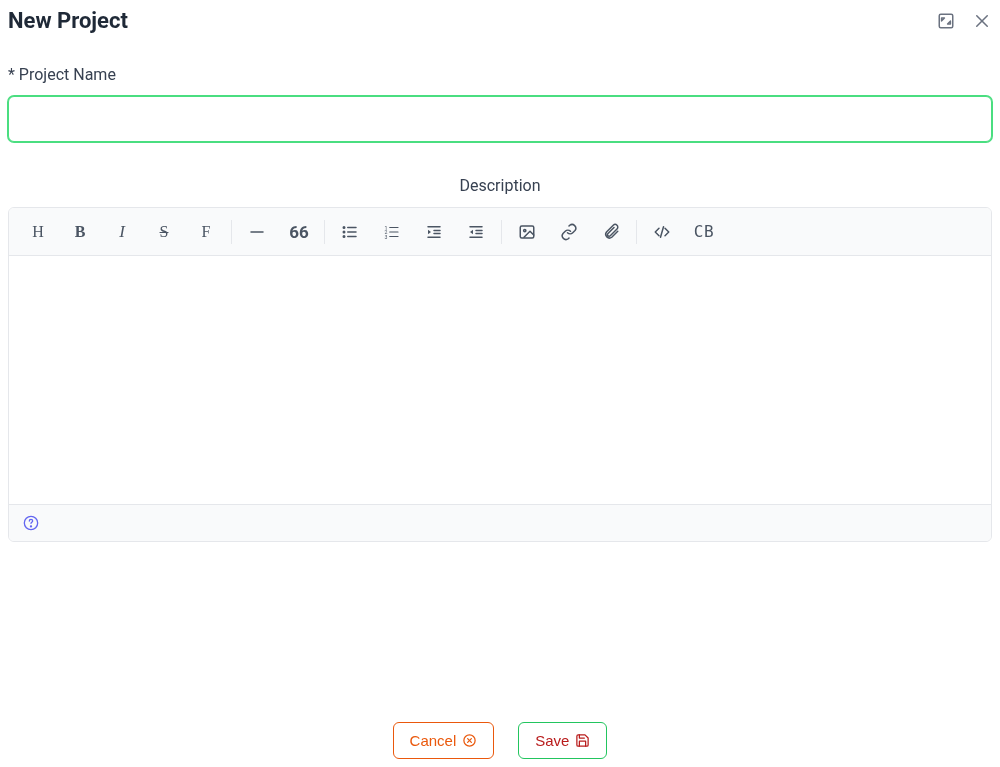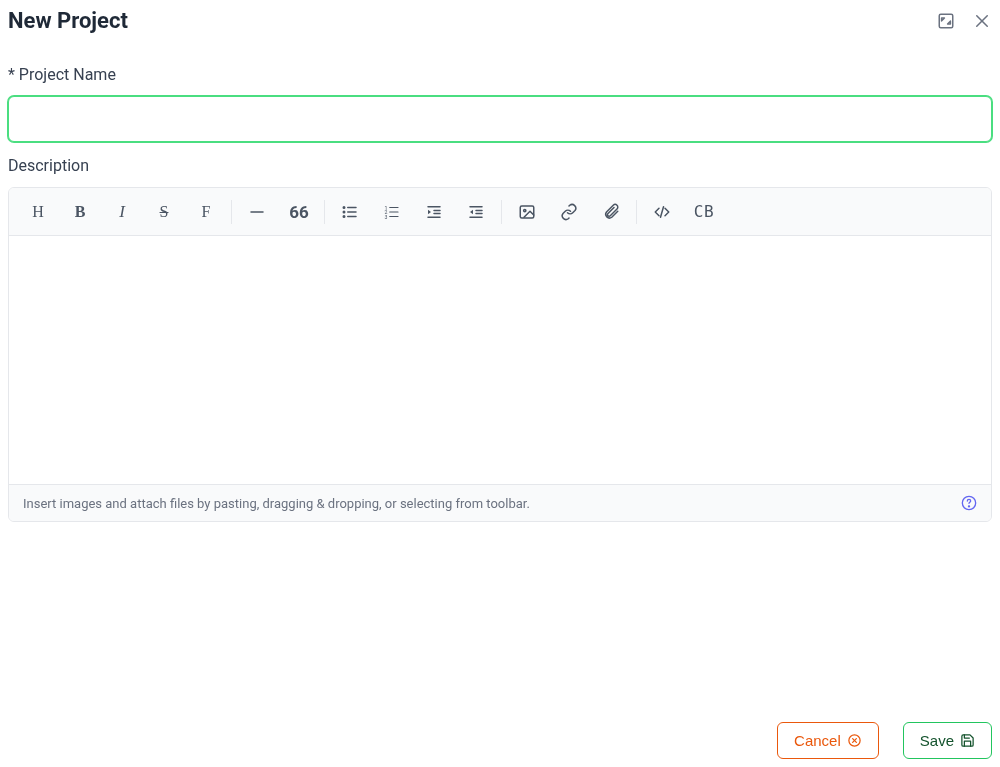--- a/index.html
+++ b/index.html
@@ -41,21 +41,21 @@
     .icon-btn {
       width: 20px;
       height: 20px;
       display: flex;
       align-items: center;
       justify-content: center;
       cursor: pointer;
       color: #6b7280;
     }
     .form-group {
-      margin-bottom: 14px;
+      margin-bottom: 34px;
     }
     .form-label {
       display: block;
       font-size: 16px;
       color: #374151;
       margin-bottom: 12px;
       font-weight: 400;
     }
     .text-input {
       width: 100%;
@@ -165,42 +165,42 @@
     }
     .help-icon {
       width: 16px;
       height: 16px;
       color: #6366f1;
       cursor: pointer;
     }
     .modal-footer {
       margin-top: auto;
       display: flex;
-      justify-content: flex-end;
+      justify-content: center;
       gap: 24px;
       padding-top: 24px;
     }
     .btn {
       display: flex;
       align-items: center;
       gap: 6px;
       padding: 9px 16px;
       border-radius: 6px;
       font-size: 15px;
       cursor: pointer;
       background: #fff;
       font-weight: 400;
     }
     .btn-cancel {
       border: 1px solid #ea580c;
       color: #ea580c;
     }
     .btn-save {
       border: 1px solid #22c55e;
-      color: #14532d;
+      color: #b91c1c;
     }
     .btn svg {
       width: 15px;
       height: 15px;
     }
     .bold-f { font-weight: 700; font-family: Georgia, serif;}
     .italic-f { font-style: italic; font-family: Georgia, serif; font-size:17px;}
     .strike-f { text-decoration: line-through; font-family: Georgia, serif;}
     .cb { font-family: monospace; font-size: 16px; letter-spacing: 0.5px;}
     .quote66 { font-weight: 700; font-size: 17px;}
@@ -227,21 +227,21 @@
       </div>
     </div>
   </div>
 
   <div class="form-group">
     <label class="form-label">* Project Name</label>
     <input type="text" class="text-input focused" autofocus="" value="" style="">
   </div>
 
 
-  <div class="form-group" style="margin-bottom:0;">
+  <div class="form-group" style="margin-bottom:0;text-align:center;">
     <label class="form-label">Description</label>
     <div class="editor-container">
       <div class="editor-toolbar">
         <div class="toolbar-group">
           <div class="toolbar-btn">
               <span style="font-family:Georgia,serif;">H</span>
             </div>
           <div class="toolbar-btn">
               <span class="bold-f">B</span>
             </div>
@@ -337,21 +337,20 @@
               <line x1="14" y1="5" x2="10" y2="19"></line>
             </svg>
           </div>
           <div class="toolbar-btn">
               <span class="cb">CB</span>
             </div>
         </div>
       </div>
       <div class="editor-body" contenteditable="true" style=""></div>
       <div class="editor-footer">
-        <span>Insert images and attach files by pasting, dragging &amp; dropping, or selecting from toolbar.</span>
         <div class="help-icon">
           <svg width="16" height="16" viewBox="0 0 24 24" fill="none" stroke="currentColor" stroke-width="2" stroke-linecap="round" stroke-linejoin="round">
             <circle cx="12" cy="12" r="10"></circle>
             <path d="M9.5 9a2.5 2.5 0 0 1 5 0c0 1.5-2.5 2-2.5 3.5"></path>
             <circle cx="12" cy="17" r="0.8" fill="currentColor"></circle>
           </svg>
         </div>
       </div>
     </div>
   </div>

